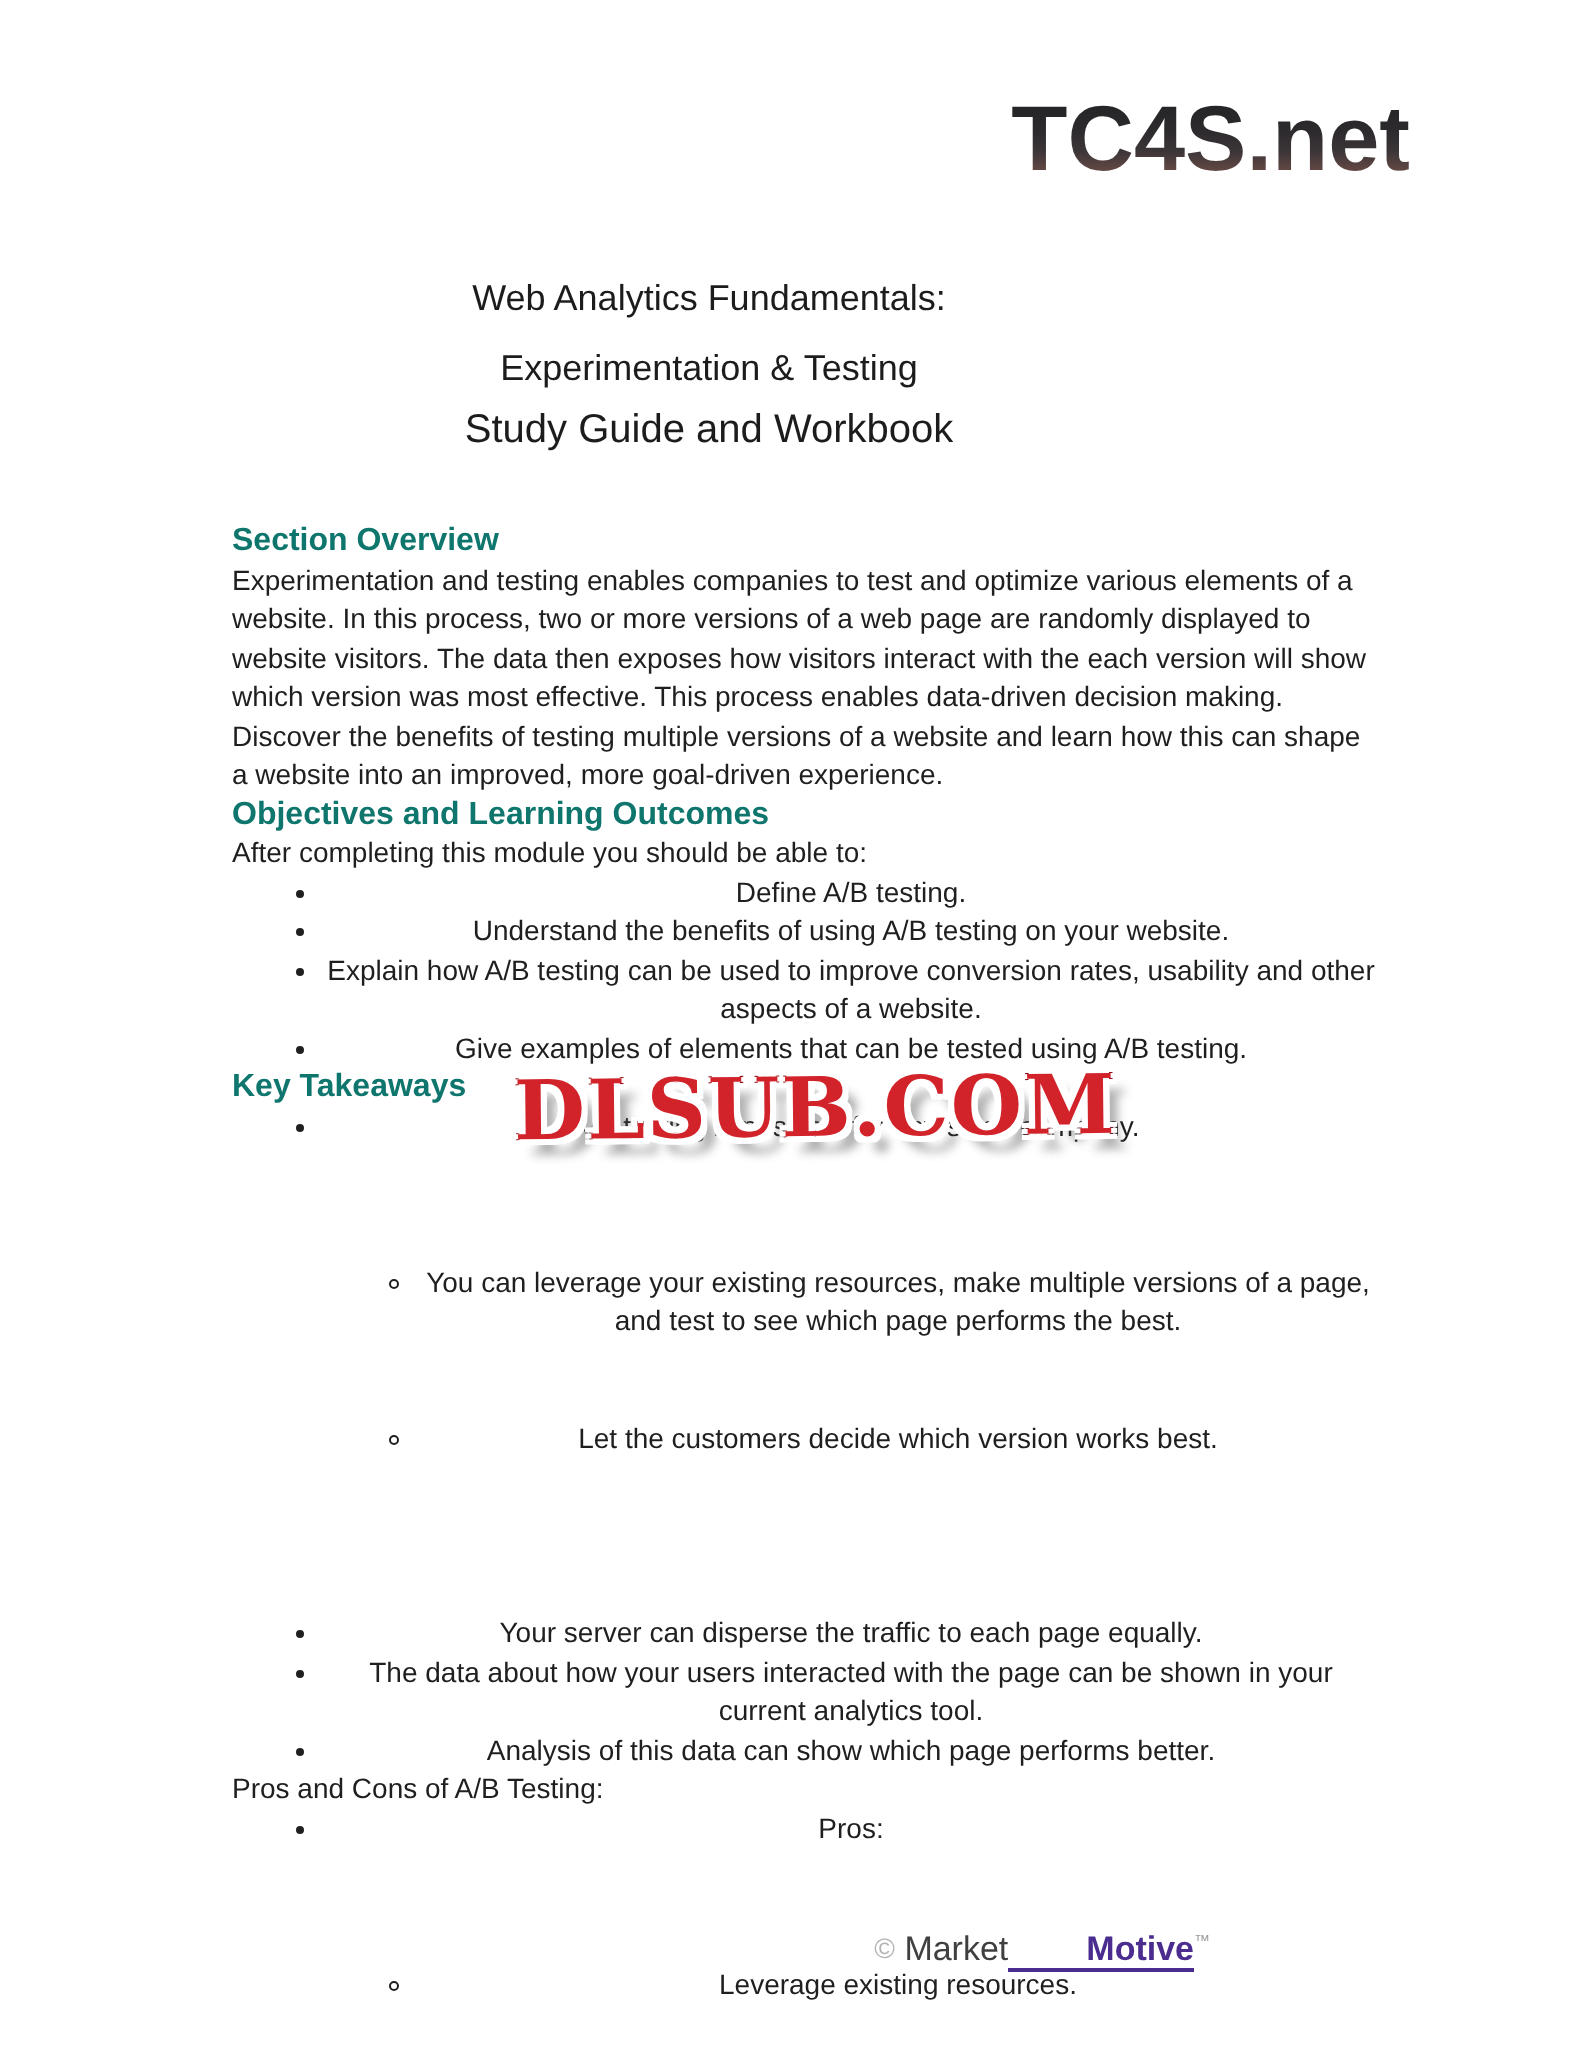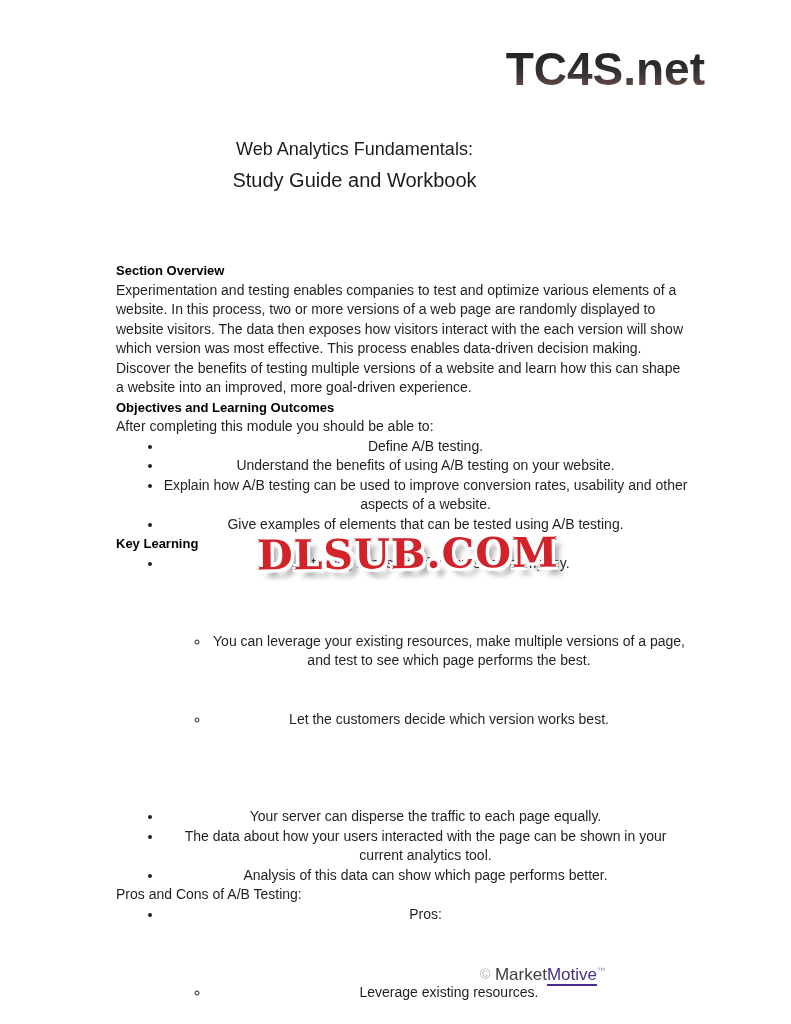--- a/index.html
+++ b/index.html
@@ -28,21 +28,21 @@
     color: transparent;
   }
 
   
   .title-block { position: absolute; top: 88px; left: 0; width: 100%; text-align: center; color: #1c1c1c; }
   .title-line { font-size: 18px; line-height: 35px; }
   .subtitle   { font-size: 20px; line-height: 22px; margin-top: 2px; }
 
   
   .content { position: absolute; left: 116px; top: 217px; width: 572px; font-size: 14px; line-height: 19.5px; }
-  .content h3 { font-size: 13px; font-weight: 700; margin: 0; color: #000000; line-height: 19.5px; }
+  .content h3 { font-size: 16px; font-weight: 700; margin: 0; color: #0f766e; line-height: 19.5px; }
   .content p  { margin: 0; white-space: pre-wrap; }
   ul.l1 { list-style: disc;   margin: 0; padding-left: 47px; text-align: center; }
   ul.l2 { list-style: circle; margin: 0; padding-left: 47px; }
   li { white-space: pre-wrap; }
   .mt-blank  { margin-top: 19.5px; }  
   .mt-block  { margin-top: 36px;  }   
   .mt-block2 { margin-top: 37px;  }
 
   
   .dlsub {
@@ -61,21 +61,21 @@
       -3px 0 0 #ffffff, 3px 0 0 #ffffff, 0 -3px 0 #ffffff, 0 3px 0 #ffffff,
       7px 8px 5px rgba(80,80,80,0.45);
     transform: rotate(-0.6deg);
     white-space: nowrap;
   }
 
   
   .marketmotive { position: absolute; top: 921px; right: 104px; font-size: 17px; white-space: nowrap; }
   .mm-copy   { color: #b3b3b3; font-size: 14px; vertical-align: 1px; }
   .mm-first  { color: #404040; }
-  .mm-second { color: #4a2d8f; font-weight: 400; border-bottom: 2px solid #4a2d8f; }
+  .mm-second { color: #4a2d8f; font-weight: 700; border-bottom: 2px solid #4a2d8f; padding-left: 39px; }
   .mm-tm     { color: #9a9a9a; font-size: 8px; vertical-align: 7px; }
 
   
   .traders {
     position: absolute;
     top: 977px;
     right: 2px;
     font-size: 35px;
     font-weight: 700;
     color: #737373;
@@ -89,38 +89,39 @@
 </style>
 </head>
 <body>
 
 <div class="page">
 
   <div class="tc4s">TC4S.net</div>
 
   <div class="title-block">
     <div class="title-line">Web Analytics Fundamentals:</div>
+    <div class="title-line">Experimentation &amp; Testing</div>
     <div class="subtitle">Study Guide and Workbook</div>
   </div>
 
   <div class="content">
 
     <h3>Section Overview</h3>
     <p>Experimentation and testing enables companies to test and optimize various elements of a website. In this process, two or more versions of a web page are randomly displayed to website visitors. The data then exposes how visitors interact with the each version will show which version was most effective. This process enables data-driven decision making.   Discover the benefits of testing multiple versions of a website and learn how this can shape a website into an improved, more goal-driven experience.</p>
 
     <h3 class="mt-block">Objectives and Learning Outcomes</h3>
     <p>After completing this module you should be able to:</p>
     <ul class="l1">
       <li>Define A/B testing.</li>
       <li>Understand the benefits of using A/B testing on your website.</li>
       <li>Explain how A/B testing can be used to improve conversion rates, usability and other aspects of a website.</li>
       <li>Give examples of elements that can be tested using A/B testing.</li>
     </ul>
 
-    <h3 class="mt-block2">Key Learning</h3>
+    <h3 class="mt-block2">Key Takeaways</h3>
     <ul class="l1 mt-blank">
       <li><span> A/B testing is possible for any-sized company.</span>
         <ul class="l2">
           <li>You can leverage your existing resources, make multiple versions of a page, and test to see which page performs the best.</li>
           <li>Let the customers decide which version works best.</li>
         </ul>
       </li>
       <li>Your server can disperse the traffic to each page equally.</li>
       <li>The data about how your users interacted with the page can be shown in your current analytics tool.</li>
       <li>Analysis of this data can show which page performs better.</li>

